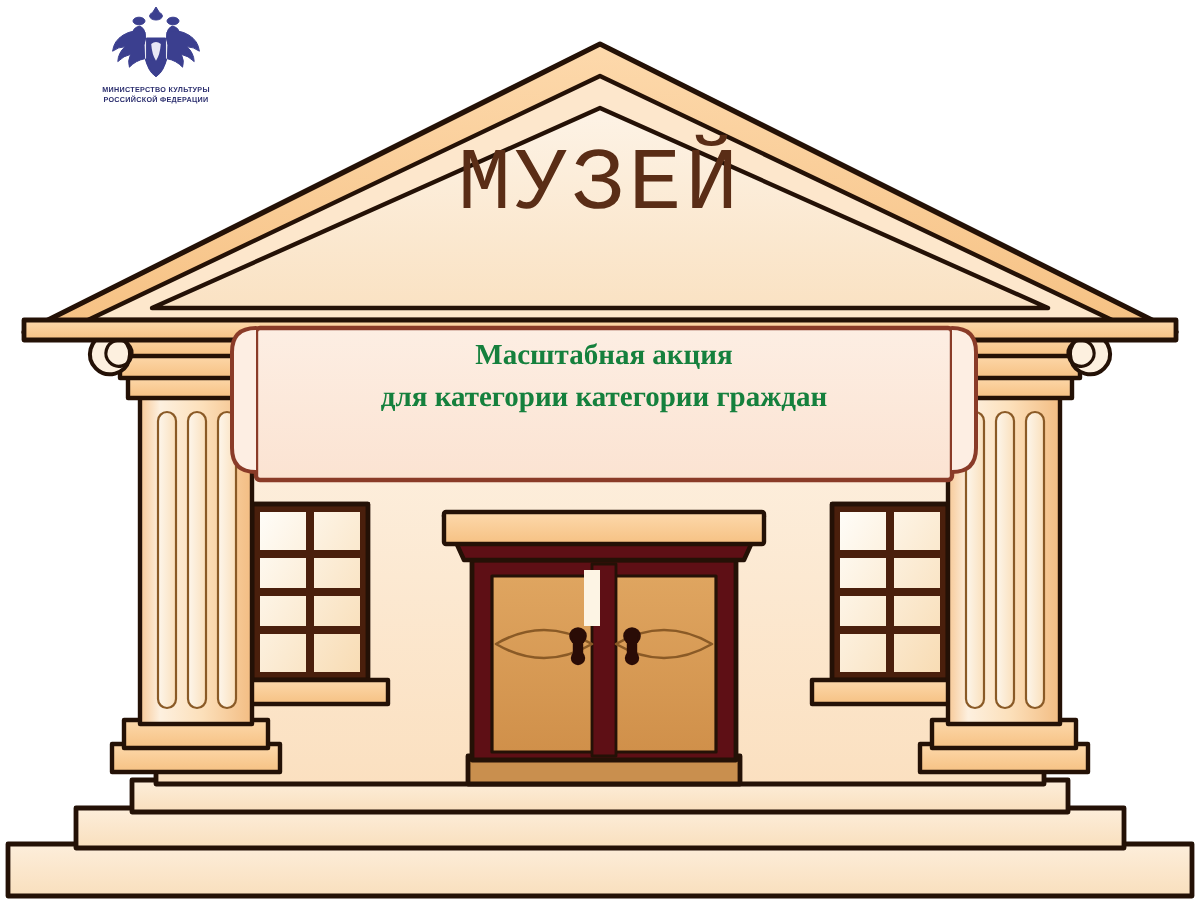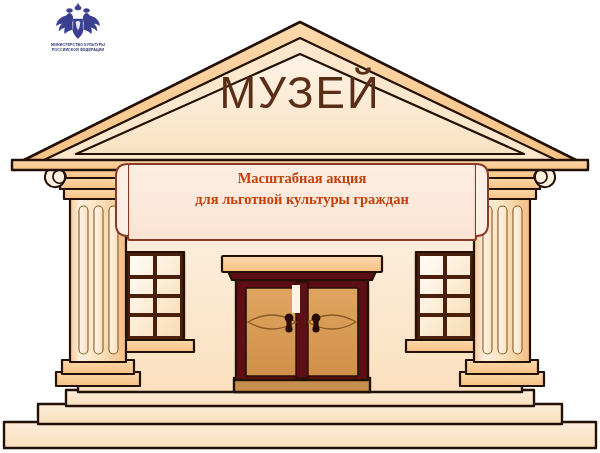--- a/index.html
+++ b/index.html
@@ -53,36 +53,36 @@
     white-space: pre-line;
   }
 
   
   .pediment-title {
     position: absolute;
     left: 0;
     top: 68px;
     width: 600px;
     text-align: center;
-    font-family: Liberation Sans, sans-serif;
+    font-family: Liberation Mono, monospace;
     font-size: 44px;
     font-weight: 400;
     letter-spacing: 2px;
     color: #5a2d16;
     pointer-events: none;
   }
 
   
   .banner-text {
     position: absolute;
     left: 134px;
     top: 168px;
     width: 336px;
     text-align: center;
-    color: #c2410c;
+    color: #15803d;
     font-family: "Liberation Serif", serif;
     font-weight: 700;
     font-size: 14.5px;
     line-height: 21px;
     pointer-events: none;
   }
   .banner-line { display: block; white-space: nowrap; }
   .banner-line.l1 { font-size: 14.5px; }
   .banner-line.l2 { font-size: 14.5px; }
   .banner-line.l3 { font-size: 15px; }
@@ -294,18 +294,18 @@
       <path d="M23.6 20 q2.4 -2 4.8 0 q-0.4 5.4 -2.4 8.4 q-2 -3 -2.4 -8.4 z" fill="#e8e8f5"></path>
     </svg>
     <div class="logo-caption">Министерство культуры
 Российской Федерации</div>
   </div>
 
   <div class="pediment-title">МУЗЕЙ</div>
 
   <div class="banner-text">
     <span class="banner-line l1">Масштабная акция</span>
-    <span class="banner-line l2">для льготной культуры граждан</span>
+    <span class="banner-line l2">для категории категории граждан</span>
   </div>
 
   <div class="watermark"></div>
 
 </div>
 
 </body></html>

